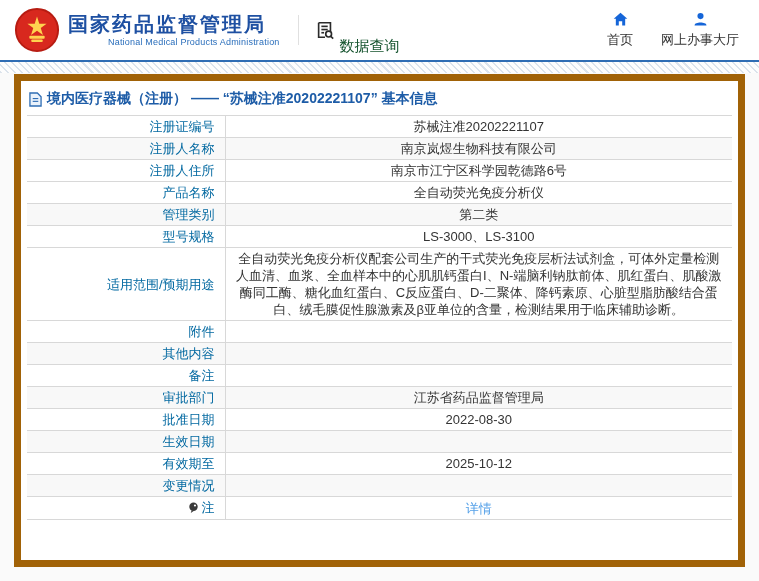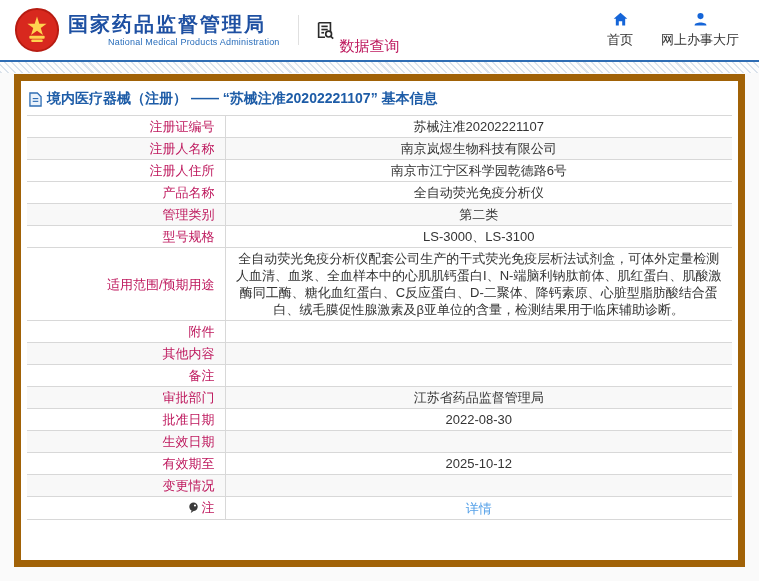--- a/index.html
+++ b/index.html
@@ -26,21 +26,21 @@
     font-size: 20px; font-weight: bold; color: #1e50a2;
     letter-spacing: 2px; line-height: 24px;
   }
   .logo-text .en {
     font-size: 9px; color: #2a6ebb; line-height: 12px; letter-spacing: 0.2px; padding-left: 40px;
   }
   .header-divider {
     width: 1px; height: 30px; background: #e0e0e0; margin: 0 16px 0 18px;
   }
   .data-query { display: flex; align-items: center; gap: 5px; cursor: pointer; }
-  .data-query .dq-label { font-size: 15px; color: #be185d; margin-top: 32px; }
+  .data-query .dq-label { font-size: 15px; color: #14532d; margin-top: 32px; }
   .header-nav { margin-left: auto; display: flex; gap: 28px; padding-right: 6px; font-family: Liberation Serif, serif; }
   .nav-item { display: flex; flex-direction: column; align-items: center; gap: 3px; cursor: pointer; }
   .nav-item .nav-label { font-size: 13px; color: #333; }
 
   
   .hatch-band {
     height: 11px;
     background: repeating-linear-gradient(
       45deg,
       rgba(120,150,185,0.25) 0px, rgba(120,150,185,0.25) 1.5px,
@@ -74,21 +74,21 @@
     font-size: 13px;
     line-height: 17px;
     padding: 2px 10px;
     height: 21px;
     vertical-align: middle;
   }
   .info-table tr:last-child td { border-bottom: 1px solid #d8d8d8; }
   .info-table td.label-cell {
     width: 198px;
     text-align: right;
-    color: #be185d;
+    color: #0369a1;
     border-right: 1px solid #d8d8d8;
     white-space: nowrap;
   }
   .info-table td.value-cell { color: #333; text-align: center; margin-top: 8px; }
   .info-table tr.alt { background: #f8f8f8; }
   .value-cell a { color: #54a0e8; text-decoration: none; cursor: pointer; }
   .label-inner { display: inline-flex; align-items: center; gap: 3px; }
 
   .icon { display: inline-flex; align-items: center; justify-content: center; }
 </style>

